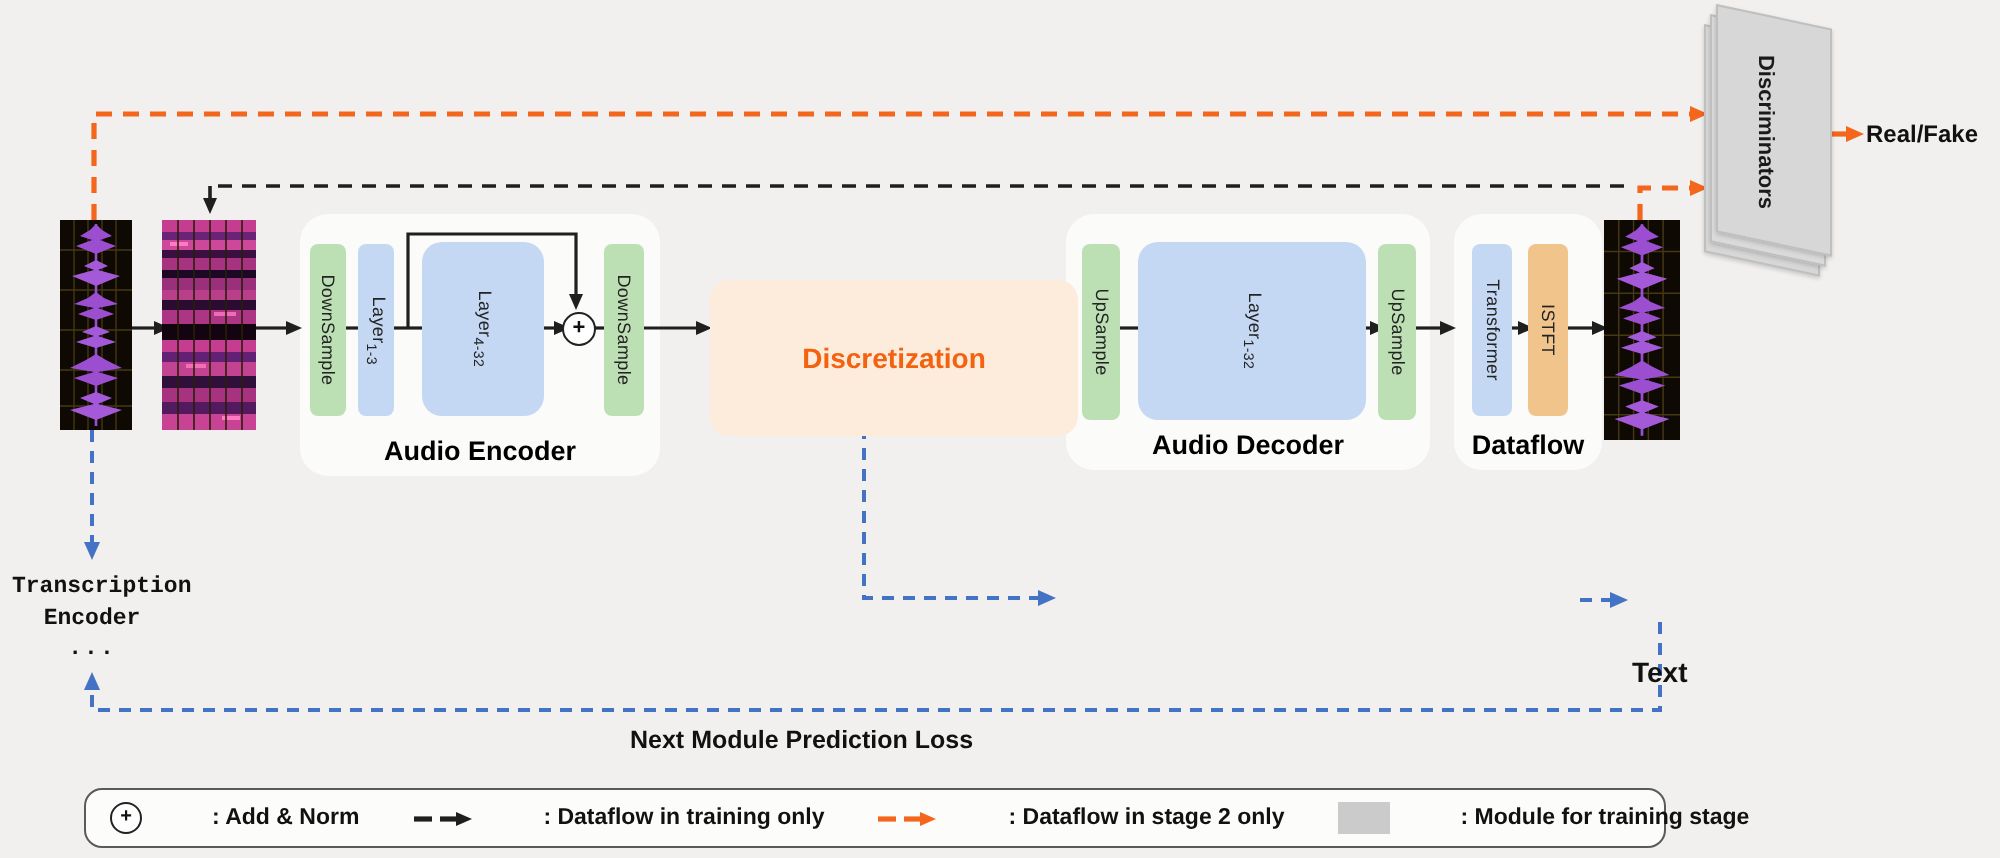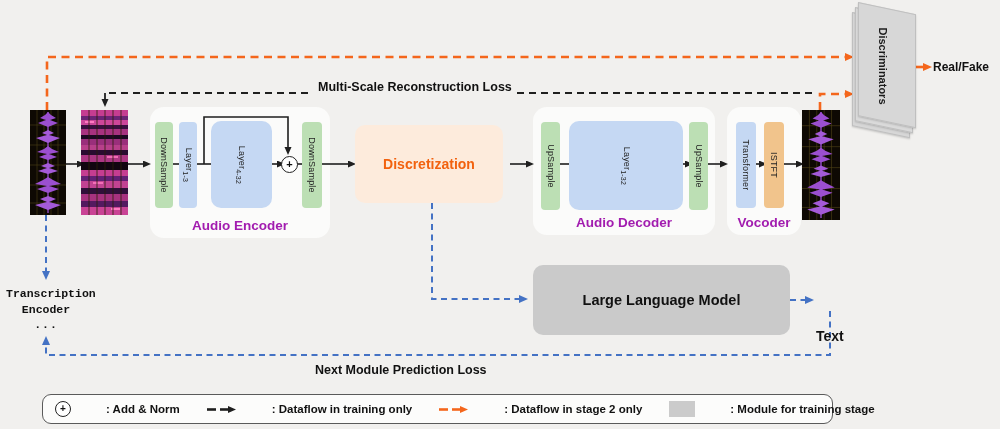--- a/index.html
+++ b/index.html
@@ -5,31 +5,31 @@
   html,body{margin:0;padding:0;}
   body{font-family:"Liberation Sans", sans-serif; background:#e8e7e5;}
   #stage{position:relative; width:1000px; height:429px; background:#f1f0ee; overflow:hidden;}
 
   
   #wires{position:absolute; left:0; top:0; z-index:1;}
 
   
   .panel{position:absolute; background:#fbfbfa; border-radius:14px; z-index:0;}
   .panel-label{position:absolute; left:0; right:0; bottom:5px; text-align:center;
-    font-weight:bold; font-size:13.5px; color:#a21caf; z-index:3;}
+    font-weight:bold; font-size:13.5px; color:#000000; z-index:3;}
 
   .box{position:absolute; display:flex; align-items:center; justify-content:center; z-index:2;}
   .green{background:#bcdfb4; border-radius:4px;}
   .blue{background:#c5d8f3; border-radius:4px;}
   .blue-big{background:#c5d8f3; border-radius:10px;}
   .tan{background:#f1c48c; border-radius:4px;}
   .vlabel{transform:rotate(90deg); white-space:nowrap; font-size:9px; color:#232323; letter-spacing:.2px;}
   .vlabel sub{font-size:7px;}
 
-  .disc-box{position:absolute; left:355px; top:125px; width:148px; height:78px;
+  .disc-box{position:absolute; left:355px; top:140px; width:184px; height:78px;
     background:#fdebdc; border-radius:10px; display:flex; align-items:center; justify-content:center; z-index:2;}
   .disc-box span{font-weight:bold; font-size:14px; color:#f2620f;}
 
   .llm-box{position:absolute; left:533px; top:265px; width:257px; height:70px;
     background:#cacaca; border-radius:10px; display:flex; align-items:center; justify-content:center; z-index:2;}
   .llm-box span{font-weight:bold; font-size:14.5px; color:#111;}
 
   .plus-node{position:absolute; left:281px; top:156px; width:15px; height:15px; background:#fff;
     border:1.4px solid #222; border-radius:50%; display:flex; align-items:center; justify-content:center;
     font-size:11px; font-weight:bold; color:#111; z-index:2; line-height:1;}
@@ -201,21 +201,21 @@
     <span class="vlabel">UpSample</span>
   </div>
   <div class="box blue-big" style="left:569px; top:121px; width:114px; height:89px;">
     <span class="vlabel"><span>Layer</span><sub>1-32</sub></span>
   </div>
   <div class="box green" style="left:689px; top:122px; width:19px; height:88px;">
     <span class="vlabel">UpSample</span>
   </div>
 
   <div class="panel" style="left:727px; top:107px; width:74px; height:128px;">
-    <div class="panel-label">Vocoder</div>
+    <div class="panel-label">Dataflow</div>
   </div>
   <div class="box blue" style="left:736px; top:122px; width:20px; height:86px;">
     <span class="vlabel">Transformer</span>
   </div>
   <div class="box tan" style="left:764px; top:122px; width:20px; height:86px;">
     <span class="vlabel">ISTFT</span>
   </div>
 
   <div class="img-frame" style="left:802px; top:110px;">
     <svg width="38" height="110" viewBox="0 0 36 105" preserveAspectRatio="none">
@@ -226,26 +226,22 @@
   <div class="disc-stack">
     <div class="sheet s1"></div>
     <div class="sheet s2"></div>
     <div class="sheet s3"></div>
     <div class="stack-label">
         <span>Discriminators</span>
       </div>
   </div>
   <div class="txt" style="left:933px; top:60px; font-size:12px; font-weight:600;">Real/Fake</div>
 
-  <div class="txt loss-label" style="left:313px; top:80px;">Multi-Scale Reconstruction Loss</div>
   <div class="txt loss-label" style="left:310px; top:363px; background:transparent;">Next Module Prediction Loss</div>
 
-  <div class="llm-box">
-    <span>Large Language Model</span>
-  </div>
   <div class="txt" style="left:816px; top:293px; font-size:14px; font-weight:600;margin-top:35px;">Text</div>
 
   <div class="txt small-bold" style="left:6px; top:286px; width:80px;">
     <div>Transcription</div>
     <div>Encoder</div>
     <div style="letter-spacing:1px;">...</div>
   </div>
 
   <div class="legend">
     <div class="lg-item">

